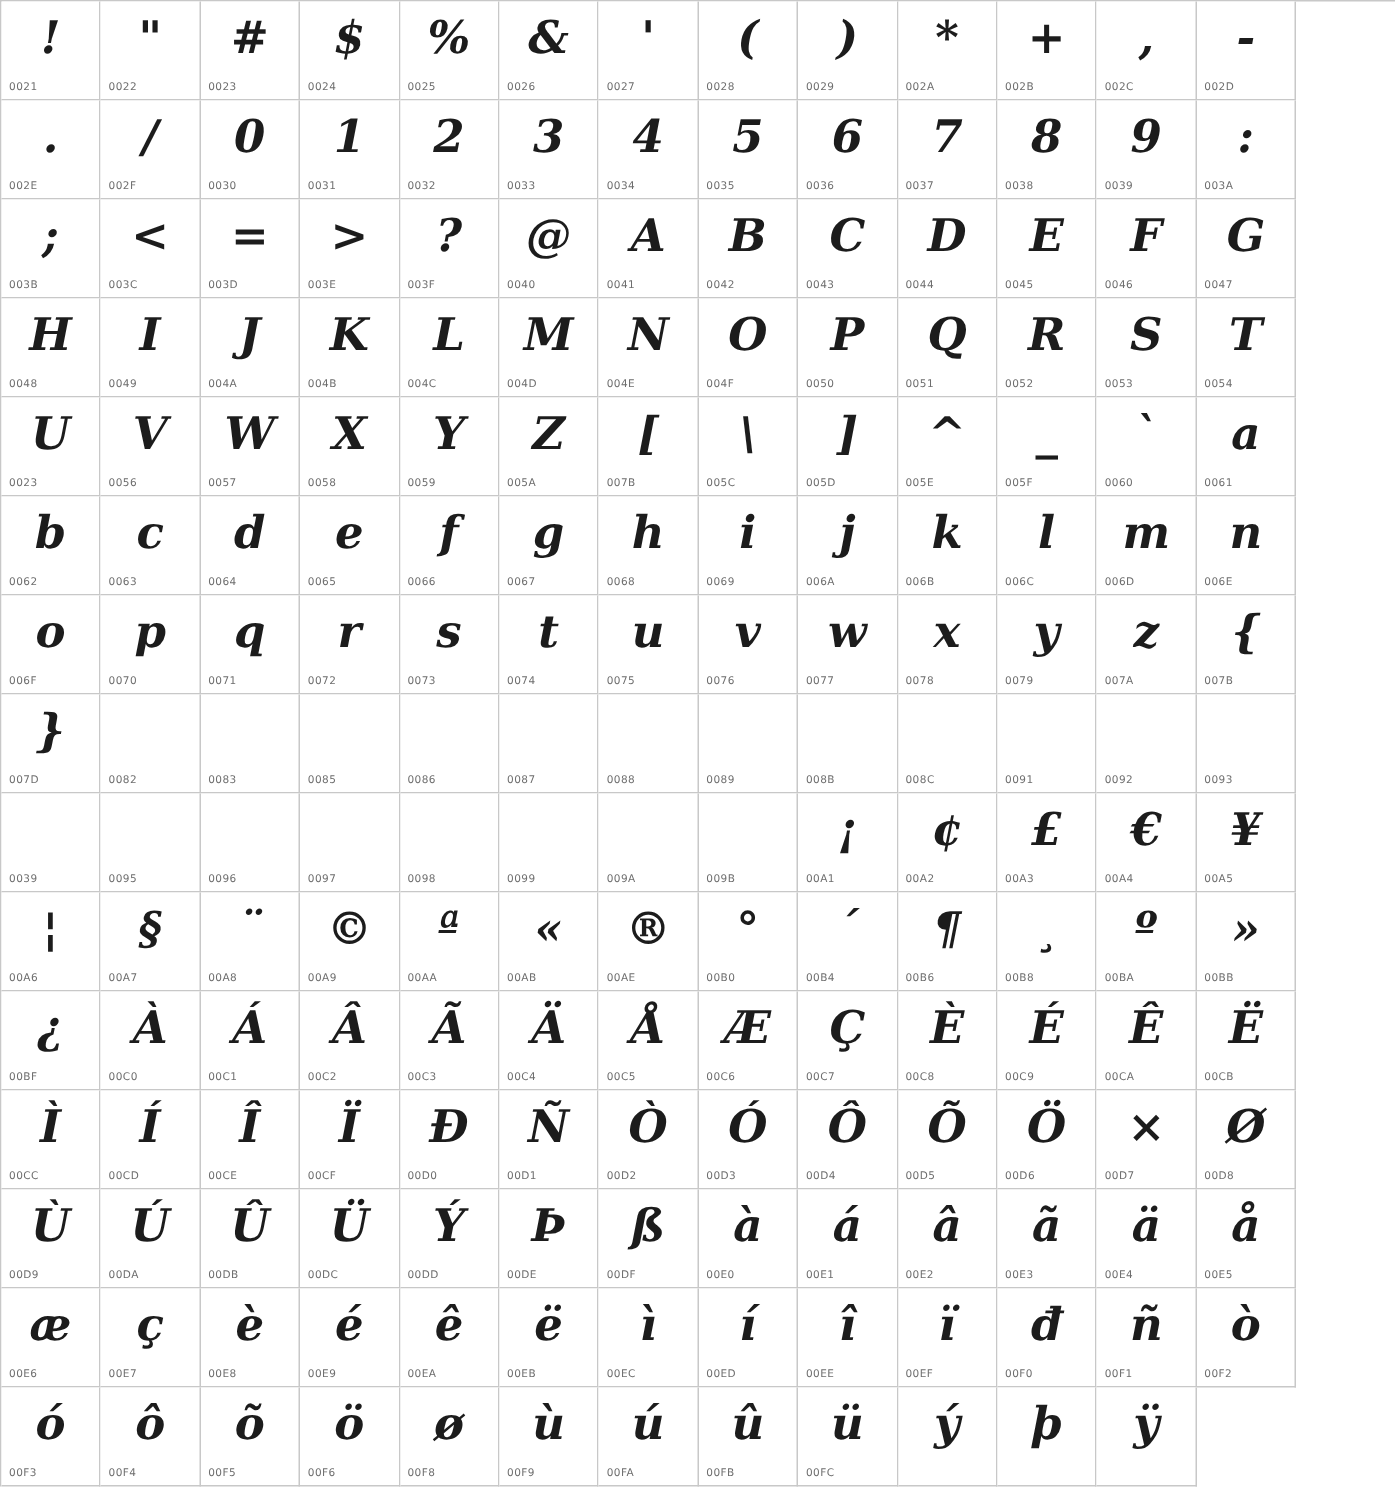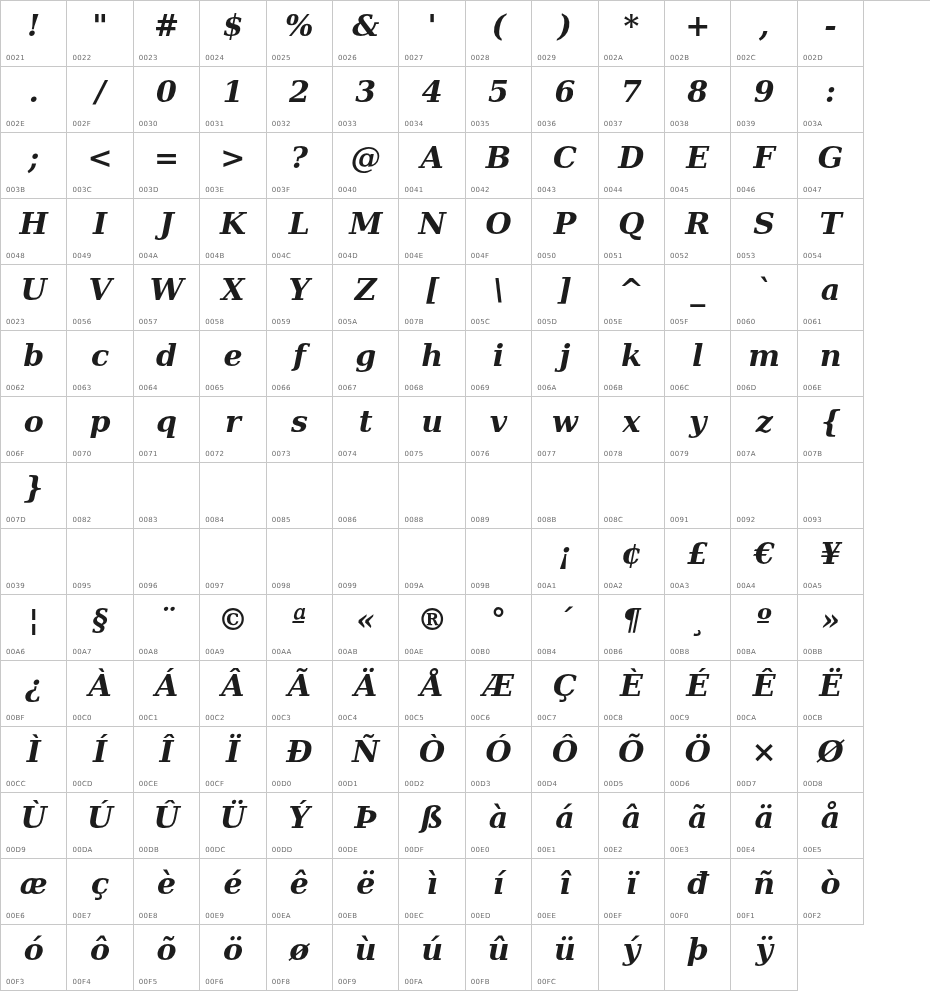--- a/index.html
+++ b/index.html
@@ -432,29 +432,29 @@
     <div class="cell empty">
       <div class="glyph"></div>
       <div class="code">0082</div>
     </div>
     <div class="cell empty">
       <div class="glyph"></div>
       <div class="code">0083</div>
     </div>
     <div class="cell empty">
       <div class="glyph"></div>
-      <div class="code">0084</div>
-    </div>
-    <div class="cell empty">
-      <div class="glyph"></div>
       <div class="code">0085</div>
     </div>
     <div class="cell empty">
       <div class="glyph"></div>
       <div class="code">0086</div>
+    </div>
+    <div class="cell empty">
+      <div class="glyph"></div>
+      <div class="code">0087</div>
     </div>
     <div class="cell empty">
       <div class="glyph"></div>
       <div class="code">0088</div>
     </div>
     <div class="cell empty">
       <div class="glyph"></div>
       <div class="code">0089</div>
     </div>
     <div class="cell empty">

